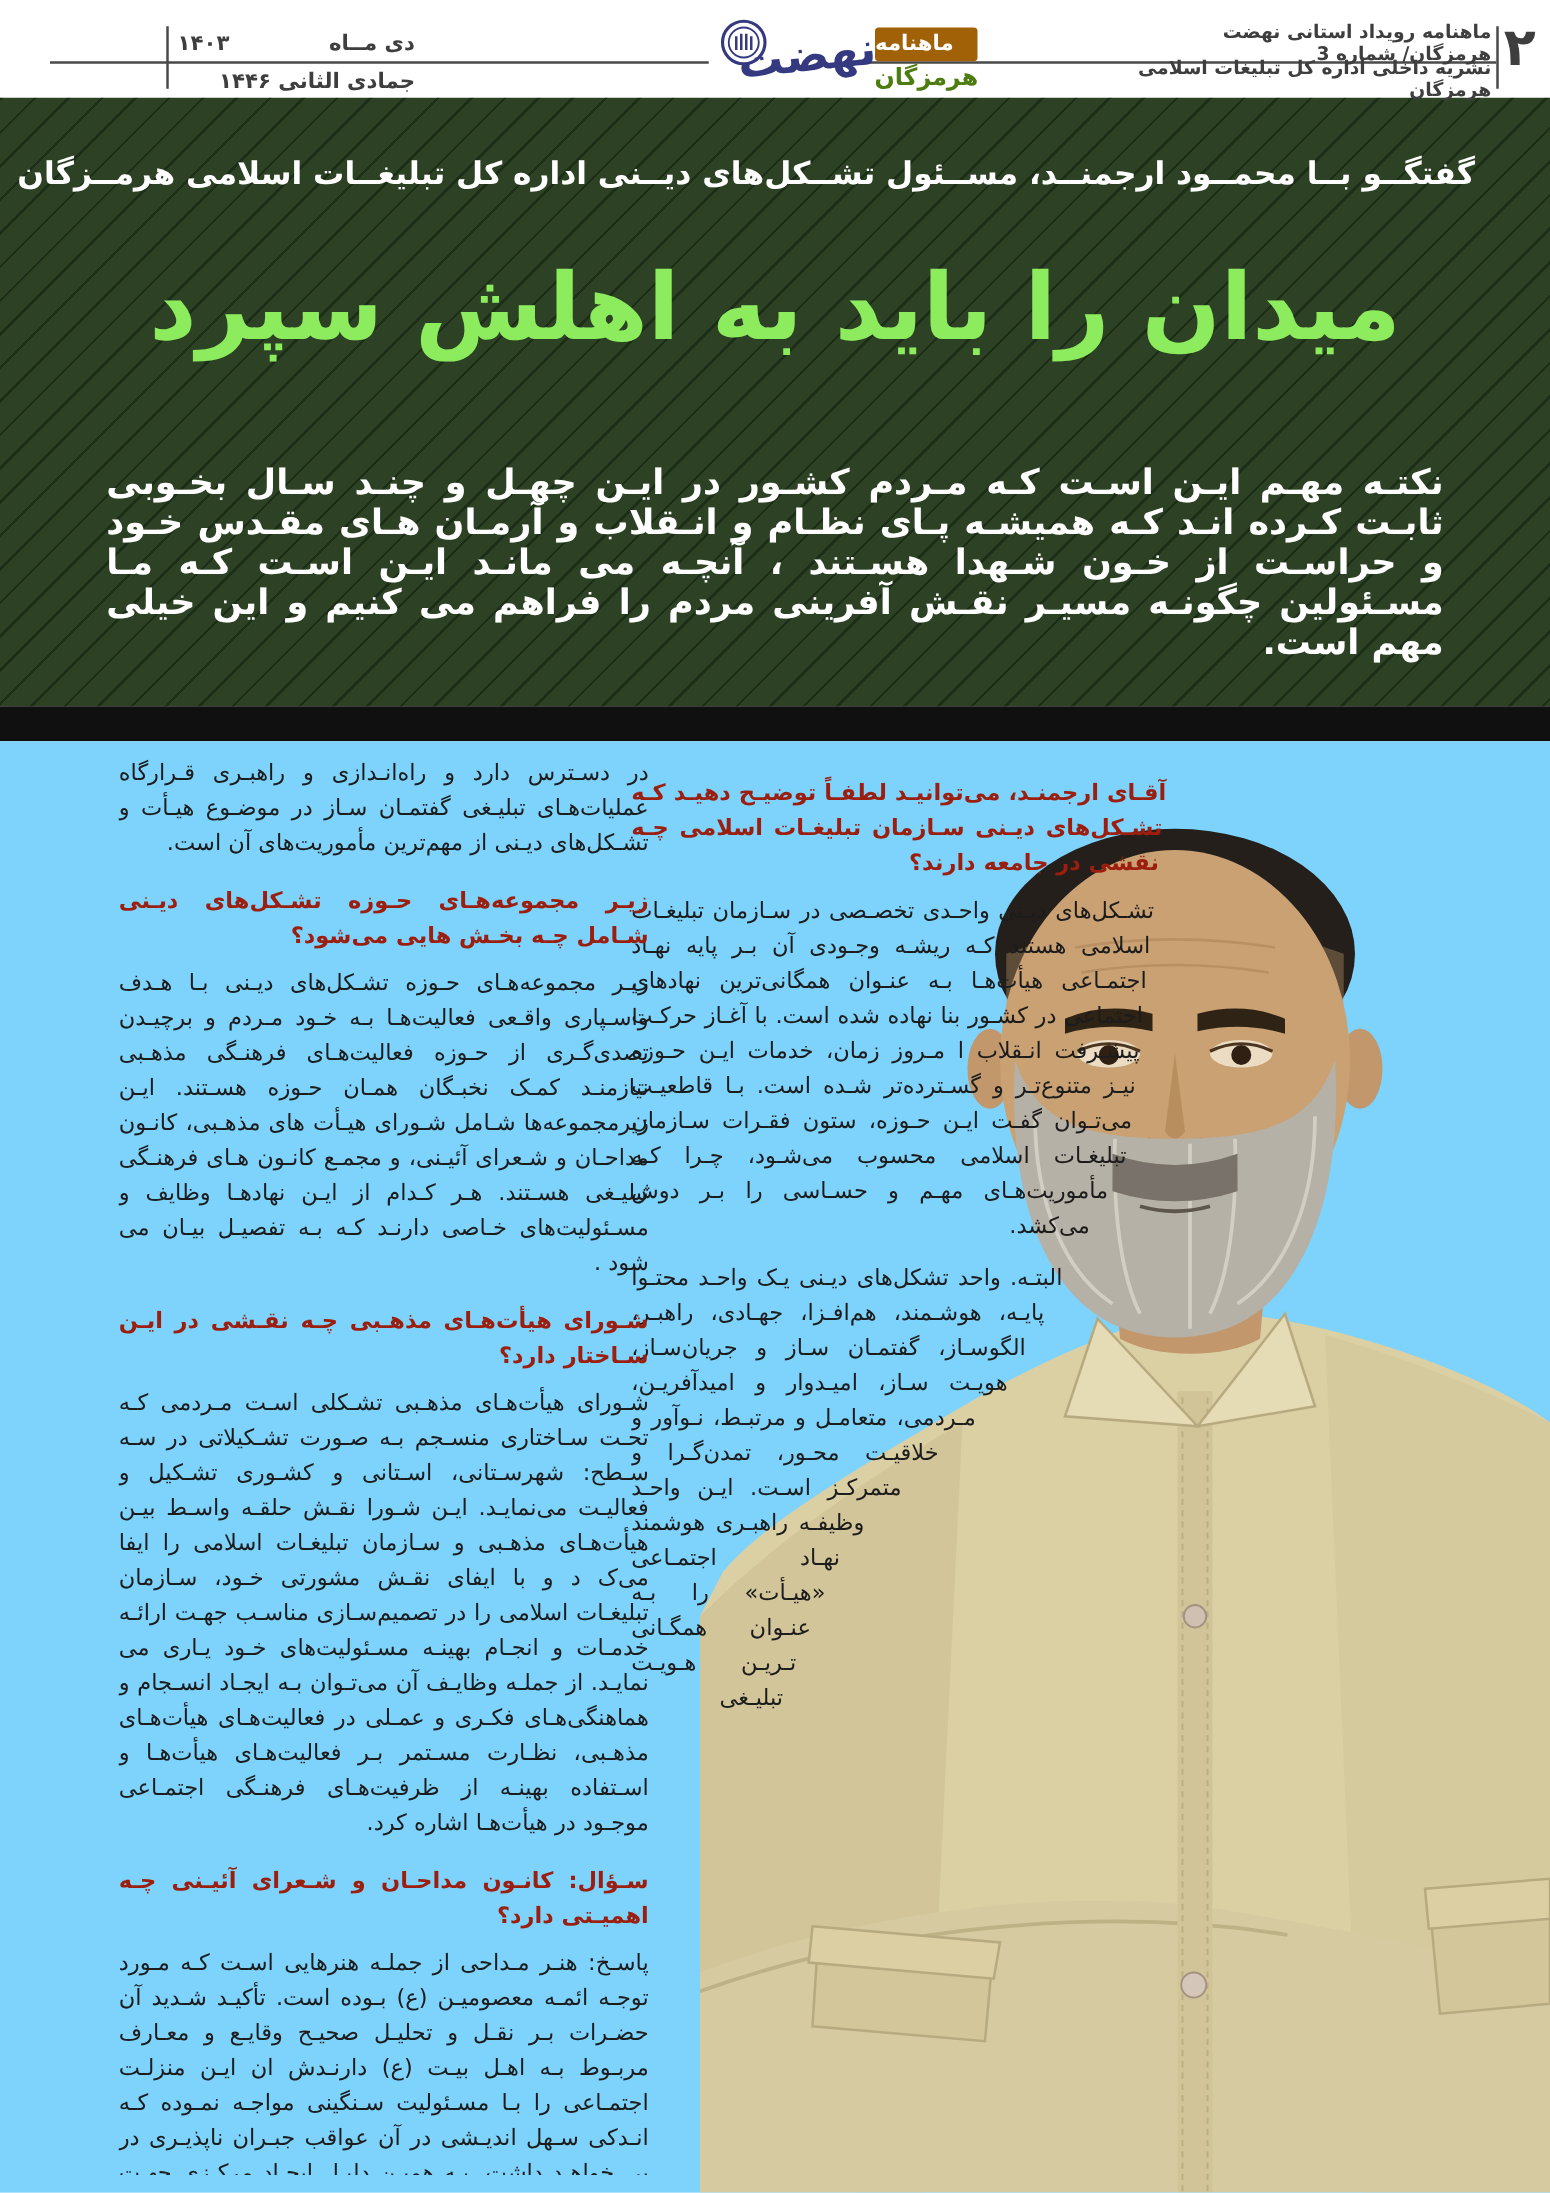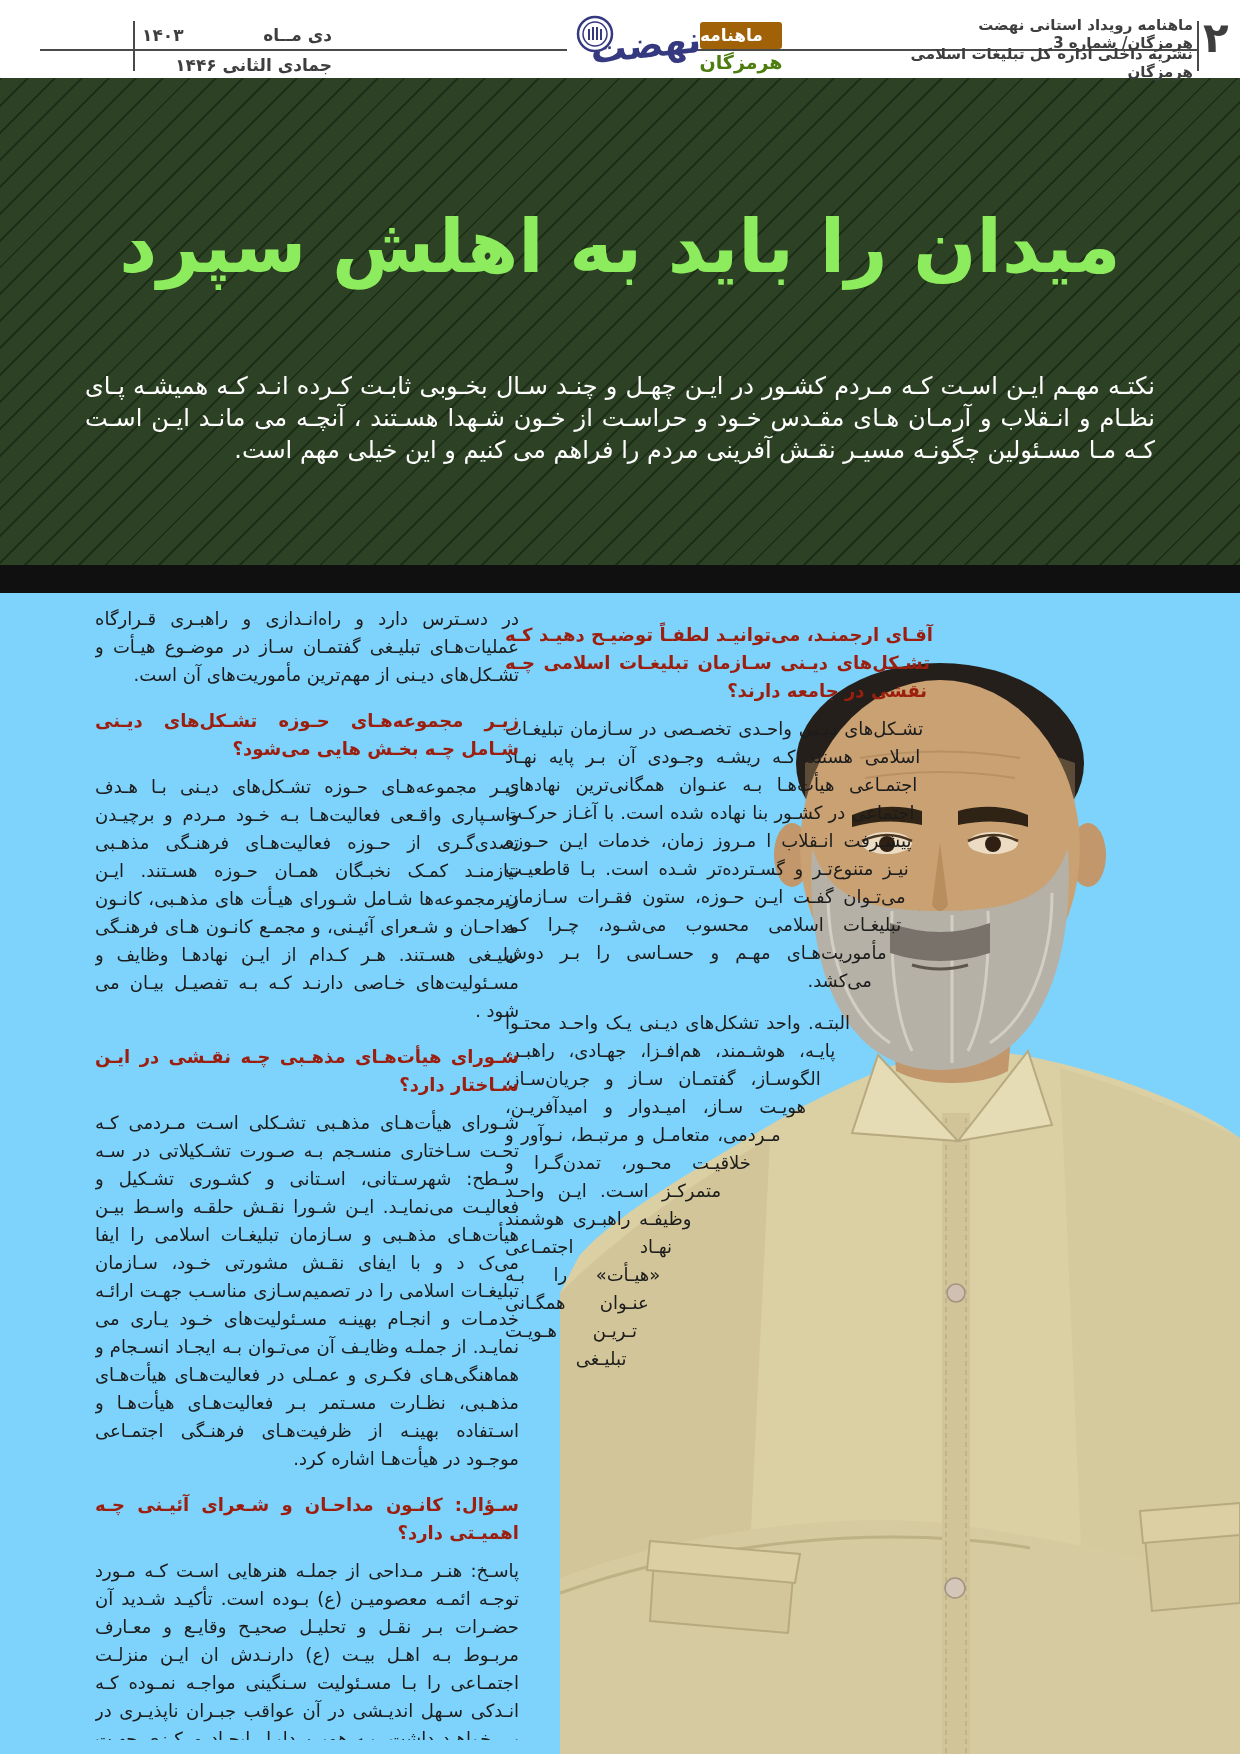--- a/index.html
+++ b/index.html
@@ -30,21 +30,21 @@
     font-size:36px;font-weight:bold;transform:rotate(-6deg);text-align:center;line-height:58px;}
   .logo-emblem{position:absolute;left:0px;top:8px;}
   
   .hero{position:absolute;top:78px;left:0;width:1240px;height:487px;
     background:repeating-linear-gradient(135deg,rgba(10,22,8,0.45) 0 2px,rgba(0,0,0,0) 2px 19px),#2d4225;}
   .kicker{position:absolute;top:46px;left:60px;right:60px;text-align:center;color:#ffffff;
     font-size:25px;font-weight:bold;letter-spacing:0.5px;white-space:nowrap;}
   .hero-title{position:absolute;top:108px;left:0;right:0;text-align:center;color:#8deb5e;
     font-size:74px;font-weight:bold;white-space:nowrap;line-height:120px;}
   .lead{position:absolute;top:292px;left:85px;right:85px;direction:rtl;text-align:justify;
-    color:#ffffff;font-size:24px;font-weight:normal;line-height:32px;}
+    color:#ffffff;font-size:28px;font-weight:bold;line-height:32px;}
   .blackband{position:absolute;top:565px;left:0;width:1240px;height:28px;background:#101010;}
   
   .page-body{position:absolute;top:593px;left:0;width:1240px;height:1161px;background:#7dd3fc;}
   .col{direction:rtl;text-align:justify;color:#1c1c1c;font-size:18px;line-height:28px;z-index:3;}
   .col p{margin:0 0 14px 0;}
   .col .q{color:#9b1e0f;font-weight:bold;margin:18px 0 10px 0;}
   .col-left{position:absolute;left:95px;top:12px;width:424px;height:1135px;overflow:hidden;}
   .col-mid{position:absolute;left:505px;top:10px;width:556px;height:1145px;overflow:hidden;}
   .ph-spacer{float:right;width:556px;height:1145px;
     shape-outside:polygon(556px 30px,438px 46px,408px 335px,305px 532px,182px 648px,132px 768px,106px 905px,90px 1145px,556px 1145px);
@@ -89,20 +89,21 @@
       </div>
     <div class="row2">
         <span>نشریه داخلی اداره کل تبلیغات اسلامی هرمزگان</span>
       </div>
   </div>
 
   <div class="pagenum">۲</div>
 </div>
 
 <div class="hero">
+  <div class="kicker">گفتگــو بــا محمــود ارجمنــد، مســئول تشــکل‌های دیــنی اداره کل تبلیغــات اسلامی هرمــزگان</div>
   <div class="hero-title">میدان را باید به اهلش سپرد</div>
   <div class="lead">نکتـه مهـم ایـن اسـت کـه مـردم کشـور در ایـن چهـل و چنـد سـال بخـوبی ثابـت کـرده انـد کـه همیشـه پـای نظـام و انـقلاب و آرمـان هـای مقـدس خـود و حراسـت از خـون شـهدا هسـتند ، آنچـه می مانـد ایـن اسـت کـه مـا مسـئولین چگونـه مسیـر نقـش آفرینی مردم را فراهم می کنیم و این خیلی مهم است.</div>
 </div>
 <div class="blackband"></div>
 
 <div class="page-body">
 
   <div class="photo">
     <svg width="680" height="1161" viewBox="0 0 680 1161">
 

